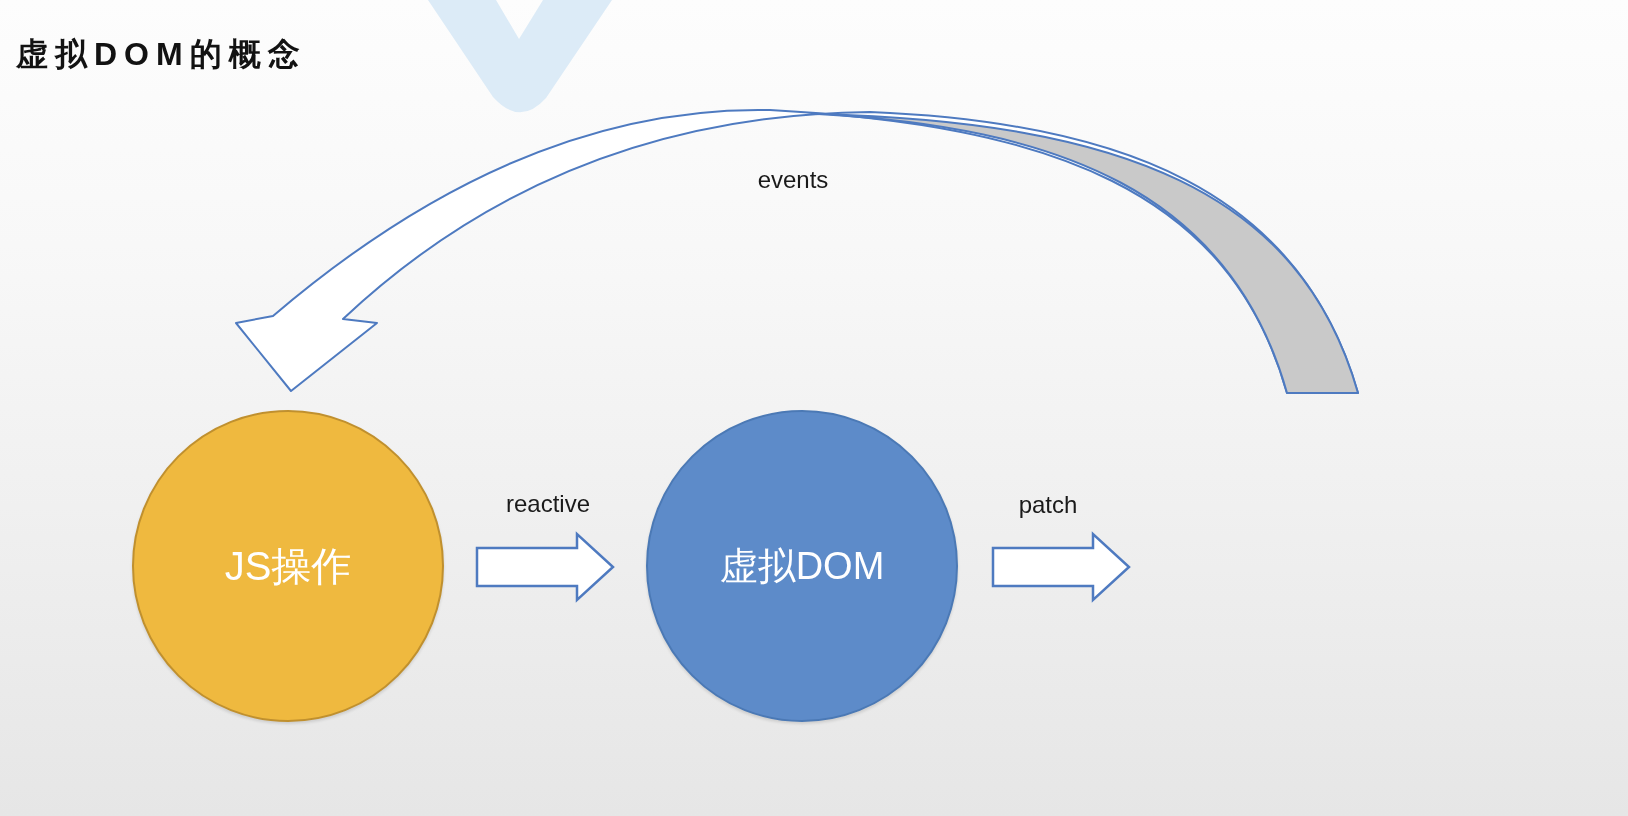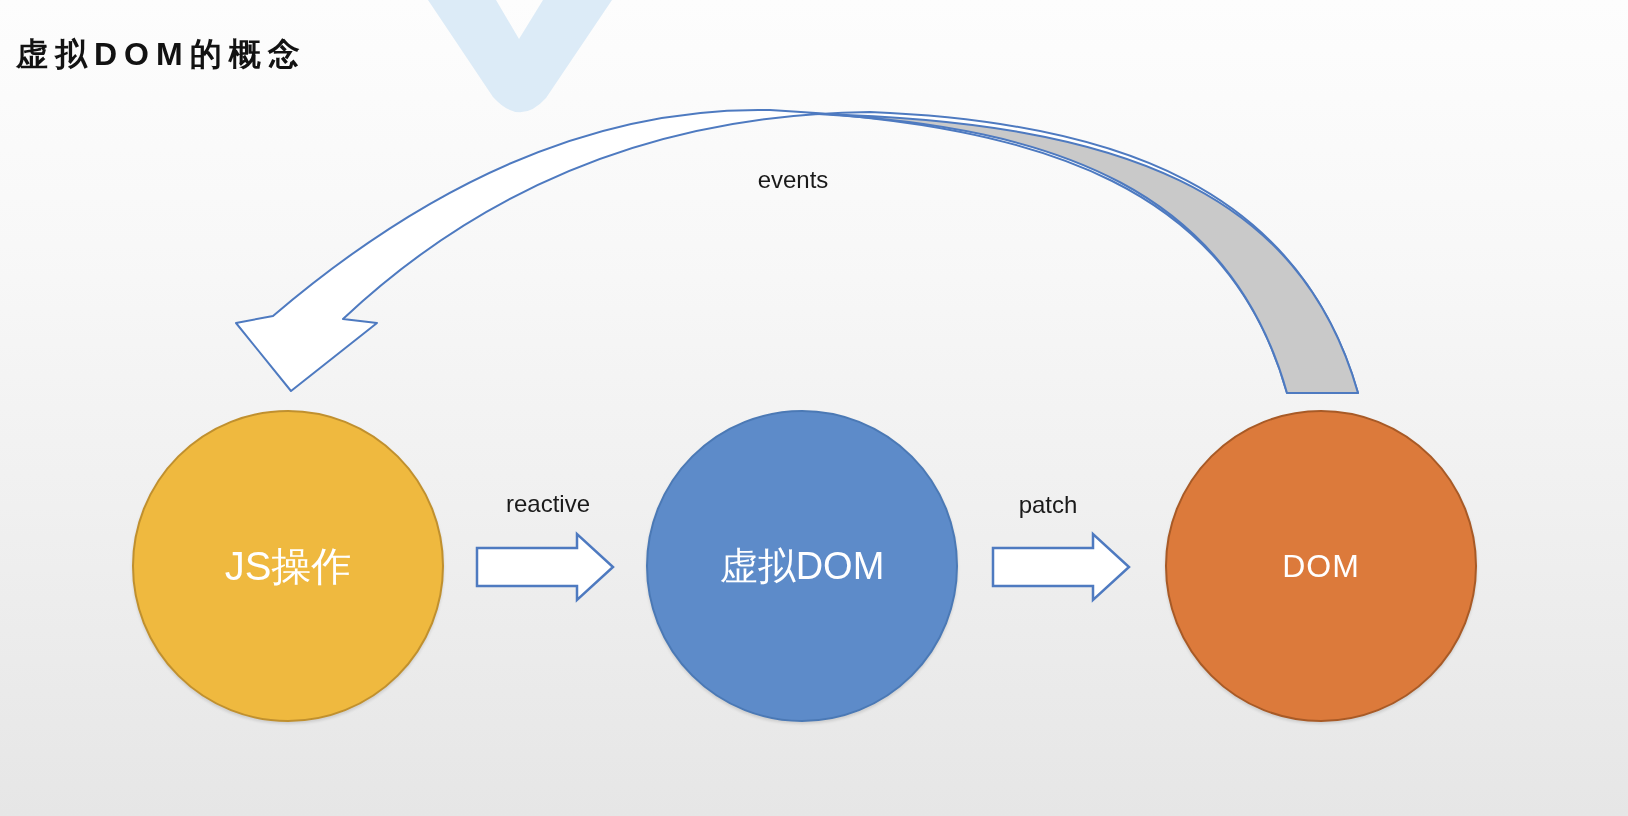--- a/index.html
+++ b/index.html
@@ -67,21 +67,18 @@
   <h1 class="page-title">虚拟DOM的概念</h1>
 
   <div class="node node-js" style="background: rgb(239, 185, 63); border-color: rgb(192, 144, 46);">
     <span class="node-label" style="color: rgb(255, 255, 255);">JS操作</span>
   </div>
 
   <div class="node node-vdom" style="background: rgb(93, 139, 201); border-color: rgb(75, 121, 181);">
     <span class="node-label" style="color: rgb(255, 255, 255);">虚拟DOM</span>
   </div>
 
-  <div class="node node-dom" style="background: rgb(220, 122, 59); border-color: rgb(168, 90, 38);">
-    <span class="node-label" style="color: rgb(255, 255, 255);">DOM</span>
-  </div>
 
   <span class="edge-label edge-label-reactive">reactive</span>
   <span class="edge-label edge-label-patch">patch</span>
   <span class="edge-label edge-label-events">events</span>
 
 </div>
 
 </body></html>

